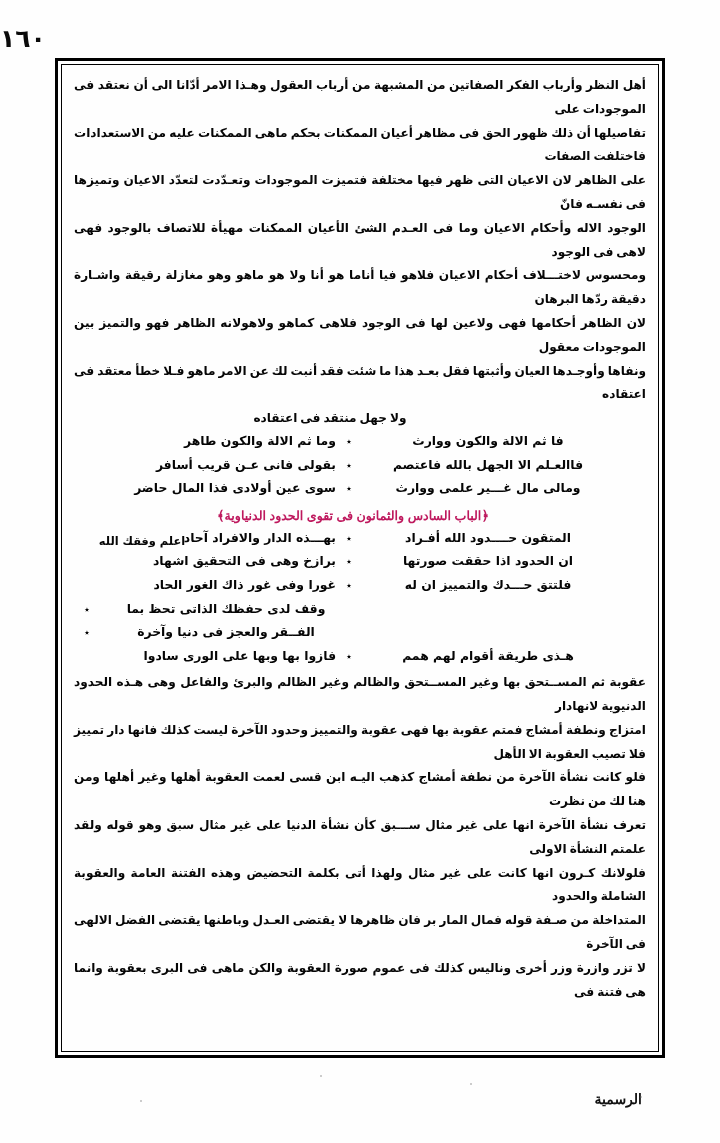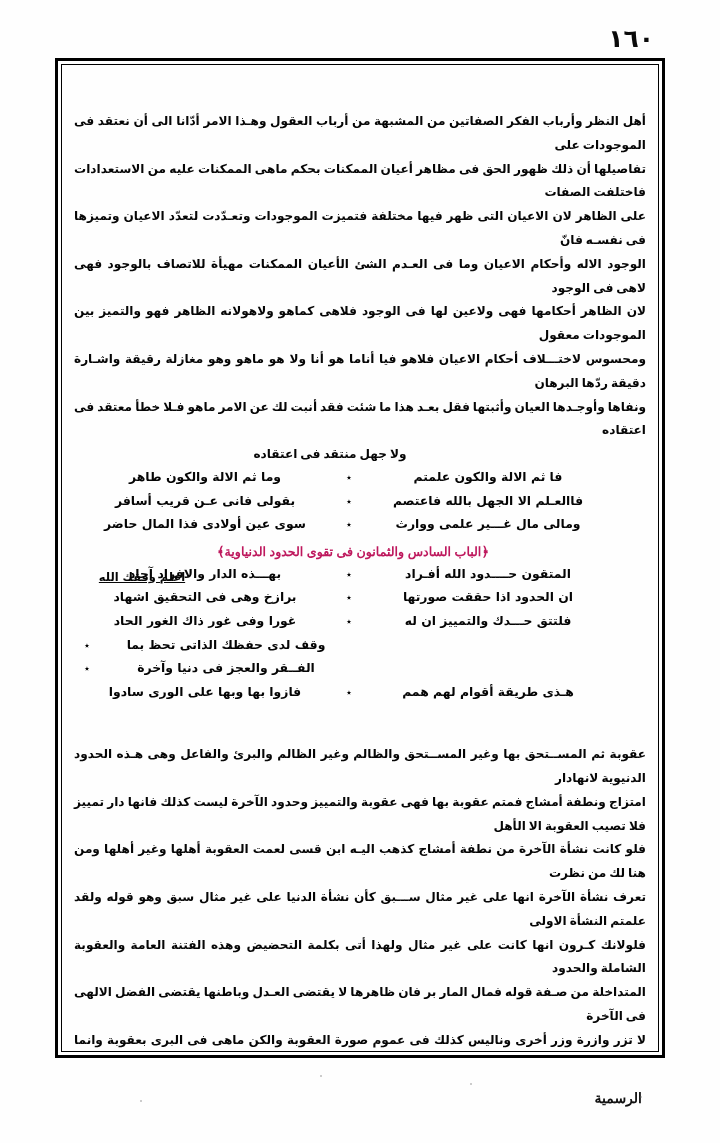--- a/index.html
+++ b/index.html
@@ -22,28 +22,27 @@
     inset: 0;
     background: #fefefe;
   }
 
   
   .folio-number {
     position: absolute;
     top: 24px;
     left: 0;
     right: 66px;
-    text-align: right;
+    text-align: left;
     direction: rtl;
     font-family: "DejaVu Sans", sans-serif;
     font-size: 25px;
     font-weight: 700;
     letter-spacing: 1px;
     color: #0a0a0a;
-    padding-left: 16px;
   }
 
   
   .frame-outer {
     position: absolute;
     top: 58px;
     right: 55px;
     left: 55px;
     bottom: 85px;
     border: 3px solid #000;
@@ -64,21 +63,20 @@
     direction: rtl;
     text-align: justify;
     text-align-last: right;
     font-family: "DejaVu Sans", sans-serif;
     font-size: 12.1px;
     line-height: 23.8px;
     font-weight: 600;
     letter-spacing: -0.45px;
     word-spacing: -1.2px;
     color: #060606;
-    margin-top: 36px;
     -webkit-font-smoothing: none;
   }
   .prose p {
     margin: 0;
   }
   .prose .tail-line {
     display: block;
     text-align: center;
     text-align-last: center;
     padding-right: 60px;
@@ -114,21 +112,20 @@
   .verse-star {
     width: 26px;
     text-align: center;
     font-size: 10px;
     line-height: 1;
     color: #000;
     flex: 0 0 26px;
   }
   .hemistich.second {
     width: 262px;
-    text-align: center;
     direction: rtl;
   }
   .poem-spacer {
     flex: 1 1 auto;
   }
 
   
   .chapter-heading {
     direction: rtl;
     text-align: center;
@@ -153,30 +150,29 @@
     top: 0;
     width: 112px;
     direction: rtl;
     text-align: center;
     font-family: "DejaVu Sans", sans-serif;
     font-size: 11.4px;
     font-weight: 600;
     letter-spacing: -0.5px;
     color: #060606;
     line-height: 23.6px;
-    text-decoration: underline;
   }
 
   
   .catchword {
     position: absolute;
     bottom: 36px;
     right: 78px;
     direction: rtl;
-    font-family: Liberation Serif, serif;
+    font-family: Liberation Sans, sans-serif;
     font-size: 14px;
     font-weight: 600;
     letter-spacing: -0.4px;
     color: #111;
   }
 
   
   .speck {
     position: absolute;
     background: #6b6b6b;
@@ -192,30 +188,30 @@
   <div class="folio-number">١٦٠</div>
 
   <div class="frame-outer">
     <div class="frame-inner">
 
       <div class="prose">
         <p>أهل النظر وأرباب الفكر الصفاتين من المشبهة من أرباب العقول وهـذا الامر أدّانا الى أن نعتقد فى الموجودات على</p>
         <p>تفاصيلها أن ذلك ظهور الحق فى مظاهر أعيان الممكنات بحكم ماهى الممكنات عليه من الاستعدادات فاختلفت الصفات</p>
         <p>على الظاهر لان الاعيان التى ظهر فيها مختلفة فتميزت الموجودات وتعـدّدت لتعدّد الاعيان وتميزها فى نفسـه فانّ</p>
         <p>الوجود الاله وأحكام الاعيان وما فى العـدم الشئ الأعيان الممكنات مهيأة للاتصاف بالوجود فهى لاهى فى الوجود</p>
+        <p>ومحسوس لاختـــلاف أحكام الاعيان فلاهو فيا أناما هو أنا ولا هو ماهو وهو مغازلة رقيقة واشـارة دقيقة ردّها البرهان</p>
         <p>لان الظاهر أحكامها فهى ولاعين لها فى الوجود فلاهى كماهو ولاهولانه الظاهر فهو والتميز بين الموجودات معقول</p>
-        <p>ومحسوس لاختـــلاف أحكام الاعيان فلاهو فيا أناما هو أنا ولا هو ماهو وهو مغازلة رقيقة واشـارة دقيقة ردّها البرهان</p>
         <p>ونفاها وأوجـدها العيان وأثبتها فقل بعـد هذا ما شئت فقد أنبت لك عن الامر ماهو فـلا خطأ معتقد فى اعتقاده</p>
         <span class="tail-line">ولا جهل منتقد فى اعتقاده</span>
       </div>
 
       <div class="poem">
         <div class="verse">
           <span class="poem-spacer"></span>
-          <span class="hemistich first">فا ثم الالة والكون علمتم</span>
+          <span class="hemistich first">فا ثم الالة والكون ووارث</span>
           <span class="verse-star">٭</span>
           <span class="hemistich second">وما ثم الالة والكون طاهر</span>
         </div>
         <div class="verse">
           <span class="poem-spacer"></span>
           <span class="hemistich first">فاالعـلم الا الجهل بالله فاعتصم</span>
           <span class="verse-star">٭</span>
           <span class="hemistich second">بقولى فانى عـن قريب أسافر</span>
         </div>
         <div class="verse">

